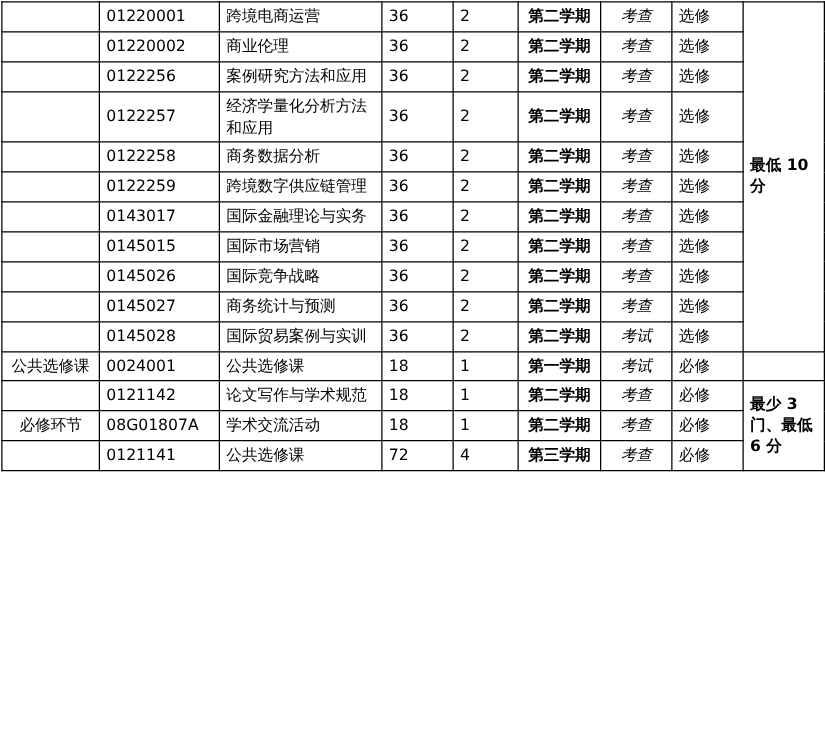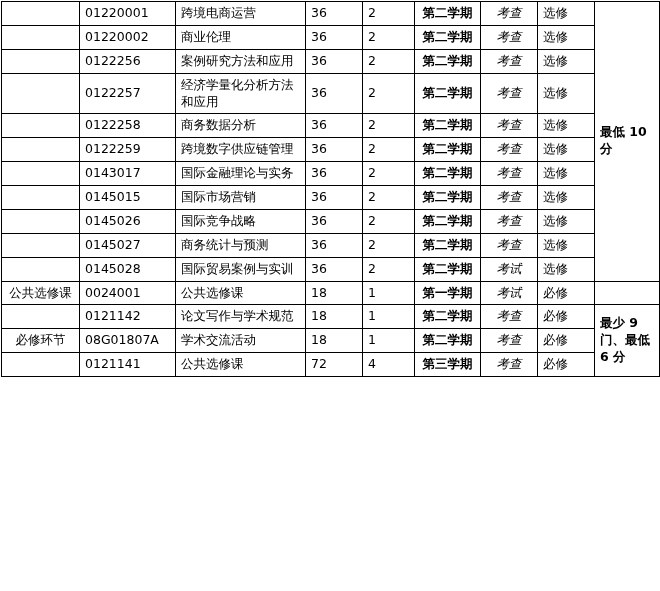--- a/index.html
+++ b/index.html
@@ -199,21 +199,21 @@
         </tr>
         <tr>
           <td class="group"></td>
           <td class="code">0121142</td>
           <td class="name">论文写作与学术规范</td>
           <td class="hours">18</td>
           <td class="credit">1</td>
           <td class="term">第二学期</td>
           <td class="assess">考查</td>
           <td class="type">必修</td>
-          <td class="note note-mid" rowspan="3">最少 9 门、最低 6 分</td>
+          <td class="note note-mid" rowspan="3">最少 3 门、最低 6 分</td>
         </tr>
         <tr>
           <td class="group">必修环节</td>
           <td class="code">08G01807A</td>
           <td class="name">学术交流活动</td>
           <td class="hours">18</td>
           <td class="credit">1</td>
           <td class="term">第二学期</td>
           <td class="assess">考查</td>
           <td class="type">必修</td>

